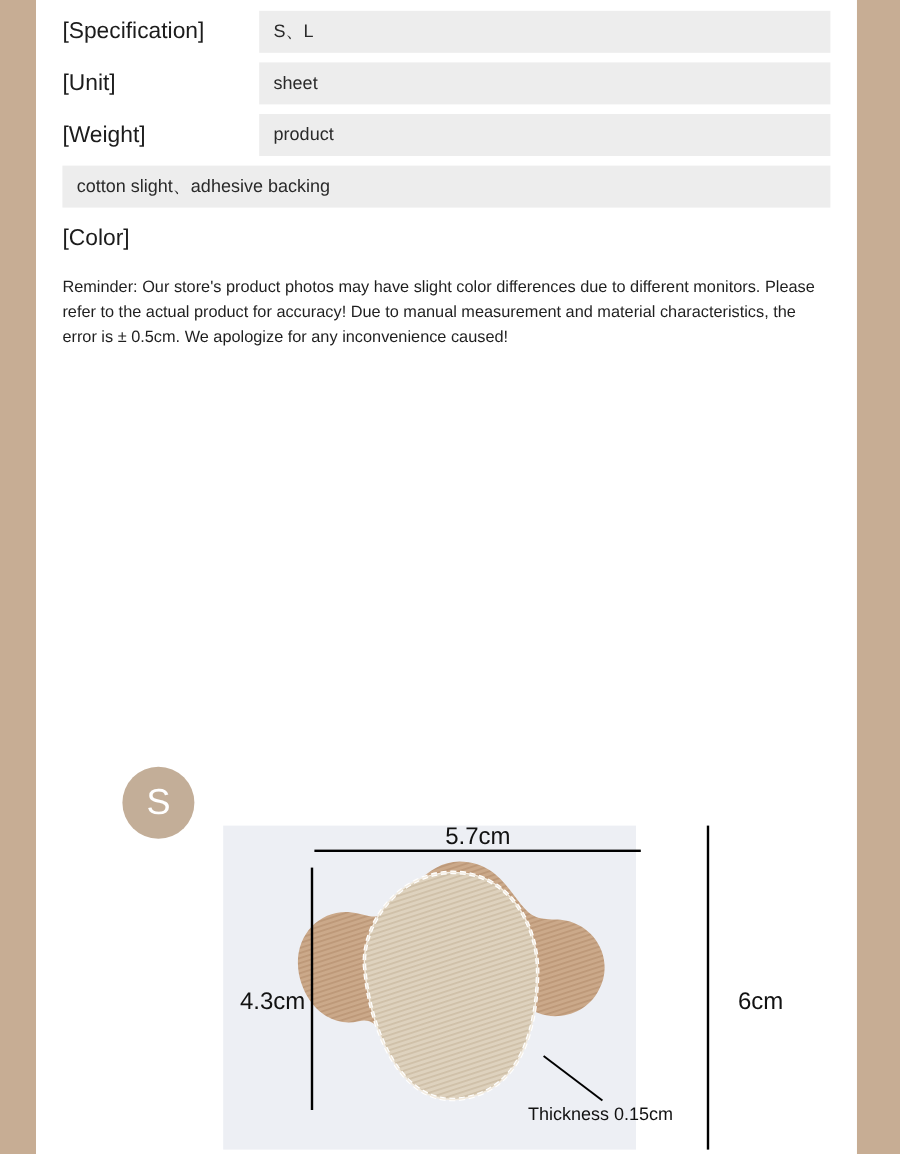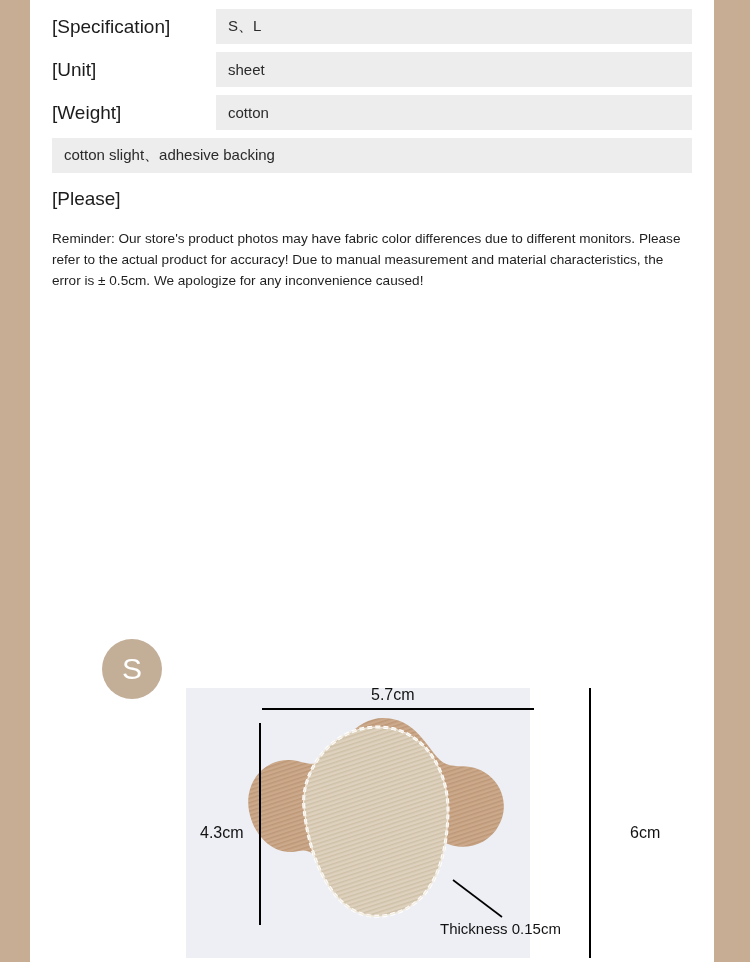--- a/index.html
+++ b/index.html
@@ -109,21 +109,21 @@
     height: 0;
     border-top: 2px solid #000000;
   }
   .dim-line-v {
     position: absolute;
     width: 0;
     border-left: 2px solid #000000;
   }
   .dim-label {
     position: absolute;
-    font-size: 16px;
+    font-size: 20px;
     color: #121212;
     white-space: nowrap;
     line-height: 1;
   }
   .callout-text {
     position: absolute;
     font-size: 15px;
     color: #121212;
     white-space: nowrap;
     line-height: 1;
@@ -151,34 +151,34 @@
         <div class="spec-value">S、L</div>
       </div>
 
       <div class="spec-row">
         <div class="spec-label">[Unit]</div>
         <div class="spec-value">sheet</div>
       </div>
 
       <div class="spec-row">
         <div class="spec-label">[Weight]</div>
-        <div class="spec-value">cotton</div>
+        <div class="spec-value">product</div>
       </div>
 
       <div class="spec-row">
         <div class="spec-value">cotton slight、adhesive backing</div>
       </div>
 
       <div class="spec-row">
-        <div class="spec-label">[Please]</div>
+        <div class="spec-label">[Color]</div>
       </div>
 
     </div>
 
-    <p class="reminder">Reminder: Our store's product photos may have fabric color differences due to different monitors. Please refer to the actual product for accuracy! Due to manual measurement and material characteristics, the error is ± 0.5cm. We apologize for any inconvenience caused!</p>
+    <p class="reminder">Reminder: Our store's product photos may have slight color differences due to different monitors. Please refer to the actual product for accuracy! Due to manual measurement and material characteristics, the error is ± 0.5cm. We apologize for any inconvenience caused!</p>
 
     <div class="size-section">
 
       <div class="size-badge" style="left:72px; top:348px; width:60px; height:60px;">S</div>
 
       <div class="figure">
 
         <div class="panel" style="left:156px; top:397px; width:344px; height:270px;"></div>
 
         <svg class="pad-svg" style="left:156px; top:397px;" width="344" height="270" viewBox="0 0 344 270">
@@ -219,21 +219,21 @@
                    C 146,233 122,166 118,120 Z" fill="none" stroke="#f3ece1" stroke-width="1.2"></path>
         </svg>
 
         <div class="dim-line-h" style="left:232px; top:417px; width:272px;"></div>
         <div class="dim-label" style="left:341px; top:396px;">5.7cm</div>
 
         <div class="dim-line-v" style="left:229px; top:432px; height:202px;"></div>
         <div class="dim-label" style="left:170px; top:534px;">4.3cm</div>
 
         <div class="dim-line-v" style="left:559px; top:397px; height:270px;"></div>
-        <div class="dim-label" style="left:600px; top:534px;">6cm</div>
+        <div class="dim-label" style="left:585px; top:534px;">6cm</div>
 
         <svg class="pad-svg" style="left:420px; top:586px;" width="60" height="45" viewBox="0 0 60 45">
           <line x1="3" y1="3" x2="52" y2="40" stroke="#000000" stroke-width="1.6"></line>
         </svg>
         <div class="callout-text" style="left:396px; top:630px;">Thickness 0.15cm</div>
 
       </div>
     </div>
 
     <div class="size-section">

